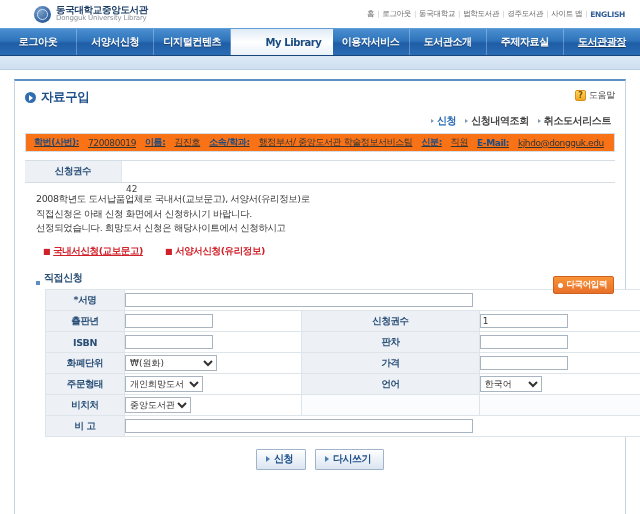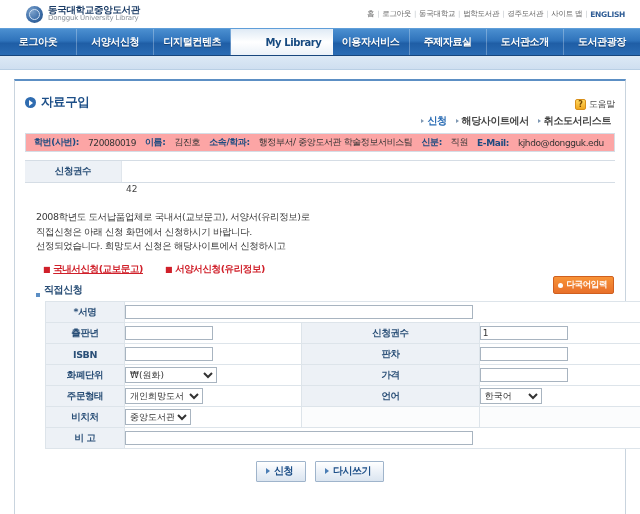--- a/index.html
+++ b/index.html
@@ -25,20 +25,21 @@
 
   
   .topbar {
     height: 28px;
     background: #ffffff;
     display: flex;
     align-items: center;
     justify-content: space-between;
     padding: 0 12px 0 26px;
     box-sizing: border-box;
+    margin-left: 8px;
   }
   .logo-block {
     display: flex;
     align-items: center;
     gap: 5px;
   }
   .logo-mark {
     width: 17px;
     height: 17px;
     border-radius: 50%;
@@ -99,21 +100,21 @@
     justify-content: center;
     color: #ffffff;
     font-size: 10px;
     font-weight: bold;
     letter-spacing: -0.4px;
     border-right: 1px solid rgba(255,255,255,0.28);
     box-sizing: border-box;
     cursor: pointer;
     text-shadow: 0 1px 0 rgba(0,0,0,0.35);
   }
-  .nav-item:last-child { border-right: none; }
+  .nav-item:last-child { border-right: none; text-decoration: underline; }
   .nav-item.active {
     background: linear-gradient(to bottom, #dfeaf5 0%, #ffffff 50%, #eaf1f8 100%);
     color: #174a80;
     text-shadow: none;
     padding-left: 24px;
   }
   .nav-sub {
     height: 13px;
     background: linear-gradient(to bottom, #dce9f5 0%, #cfdff0 100%);
     border-bottom: 1px solid #b9cfe4;
@@ -128,21 +129,21 @@
     border-top: 2px solid #5c8fc4;
     background: #ffffff;
     padding: 8px 10px 10px 10px;
     box-sizing: border-box;
     height: 436px;
     position: relative;
   }
 
   .page-head {
     display: flex;
-    align-items: flex-end;
+    align-items: flex-start;
     justify-content: space-between;
     height: 22px;
     gap: 12px;
   }
   .page-title {
     display: flex;
     align-items: center;
     gap: 5px;
     font-size: 12.5px;
     font-weight: bold;
@@ -207,32 +208,33 @@
   .sub-link.active { color: #2a6cb4; }
   .arrow-tiny {
     width: 0; height: 0;
     border-left: 3px solid #7f98b3;
     border-top: 2.5px solid transparent;
     border-bottom: 2.5px solid transparent;
   }
 
   
   .userbar {
-    background: #fca5a5;
+    background: #f97316;
     border: 1px solid #d5dde5;
     height: 19px;
     display: flex;
     align-items: center;
     gap: 9px;
     padding: 0 8px;
     font-size: 9px;
     letter-spacing: -0.4px;
     color: #333;
     box-sizing: border-box;
     margin-top: 2px;
+    text-decoration: underline;
   }
   .userbar b { color: #1c4b80; }
 
   
   .count-row {
     display: flex;
     margin-top: 8px;
     border-top: 1px solid #d5dde5;
     border-bottom: 1px solid #d5dde5;
     height: 21px;
@@ -255,21 +257,21 @@
     display: flex;
     align-items: center;
     padding-left: 4px;
     font-size: 9px;
     color: #444;
     margin-top: 28px;
   }
 
   
   .notice {
-    margin: 27px 0 0 11px;
+    margin: 9px 0 0 11px;
     font-size: 9.5px;
     line-height: 1.55;
     color: #3a3a3a;
     letter-spacing: -0.4px;
   }
   .redlinks {
     margin: 9px 0 0 18px;
     display: flex;
     gap: 22px;
     font-size: 9.5px;
@@ -281,21 +283,21 @@
     cursor: pointer;
     display: flex;
     align-items: center;
     gap: 3px;
   }
   .redlink.ul span.lbl { text-decoration: underline; text-align: right; }
   .redlink .dot { font-size: 8px; }
 
   
   .section-head {
-    margin: 7px 0 4px 11px;
+    margin: 13px 0 4px 11px;
     font-size: 10px;
     font-weight: bold;
     color: #2a4f77;
     letter-spacing: -0.4px;
     display: flex;
     align-items: flex-end;
     gap: 4px;
   }
   .section-head .sq {
     width: 4px; height: 4px;
@@ -435,22 +437,22 @@
       <a class="eng">ENGLISH</a>
     </div>
   </div>
 
   <div class="nav">
     <div class="nav-item">로그아웃</div>
     <div class="nav-item">서양서신청</div>
     <div class="nav-item">디지털컨텐츠</div>
     <div class="nav-item active">My Library</div>
     <div class="nav-item">이용자서비스</div>
+    <div class="nav-item">도서관소개</div>
     <div class="nav-item">주제자료실</div>
-    <div class="nav-item">도서관소개</div>
     <div class="nav-item">도서관광장</div>
   </div>
   <div class="nav-sub"></div>
 
   <div class="content">
     <div class="panel">
 
       <div class="page-head">
         <div class="page-title">
           <span class="title-bullet"></span>
@@ -462,21 +464,21 @@
         </div>
       </div>
 
       <div class="sub-links">
         <div class="sub-link active">
           <span class="arrow-tiny"></span>
           <span>신청</span>
         </div>
         <div class="sub-link">
           <span class="arrow-tiny"></span>
-          <span>해당사이트에서</span>
+          <span>신청내역조회</span>
         </div>
         <div class="sub-link">
           <span class="arrow-tiny"></span>
           <span>취소도서리스트</span>
         </div>
       </div>
 
       <div class="userbar">
         <b>학번(사번):</b>
         <span>720080019</span>

